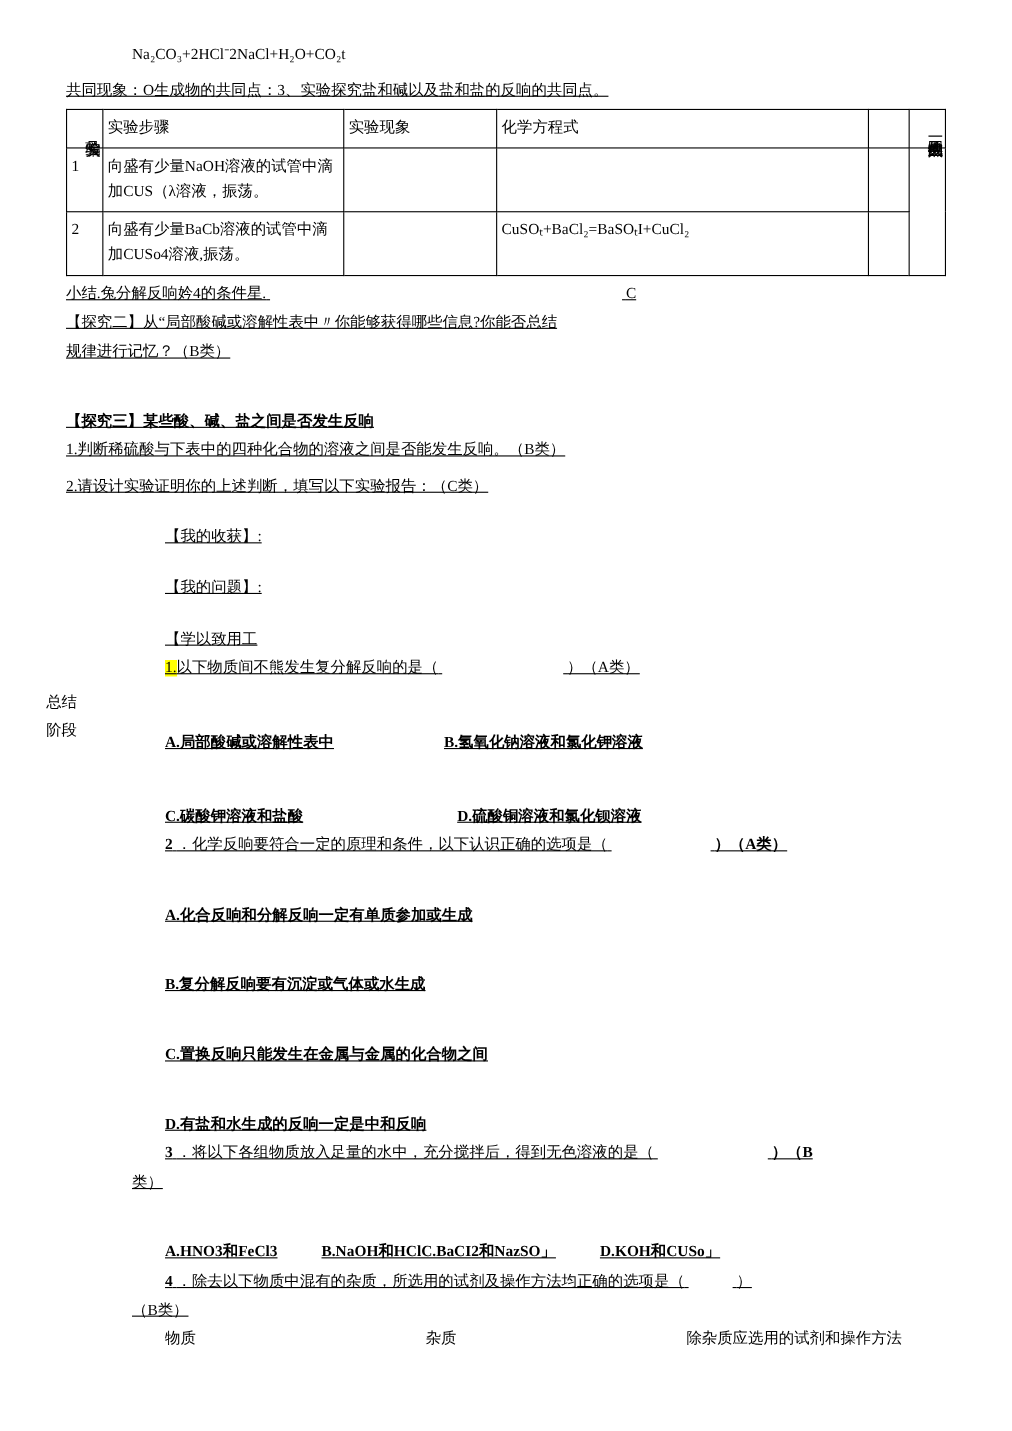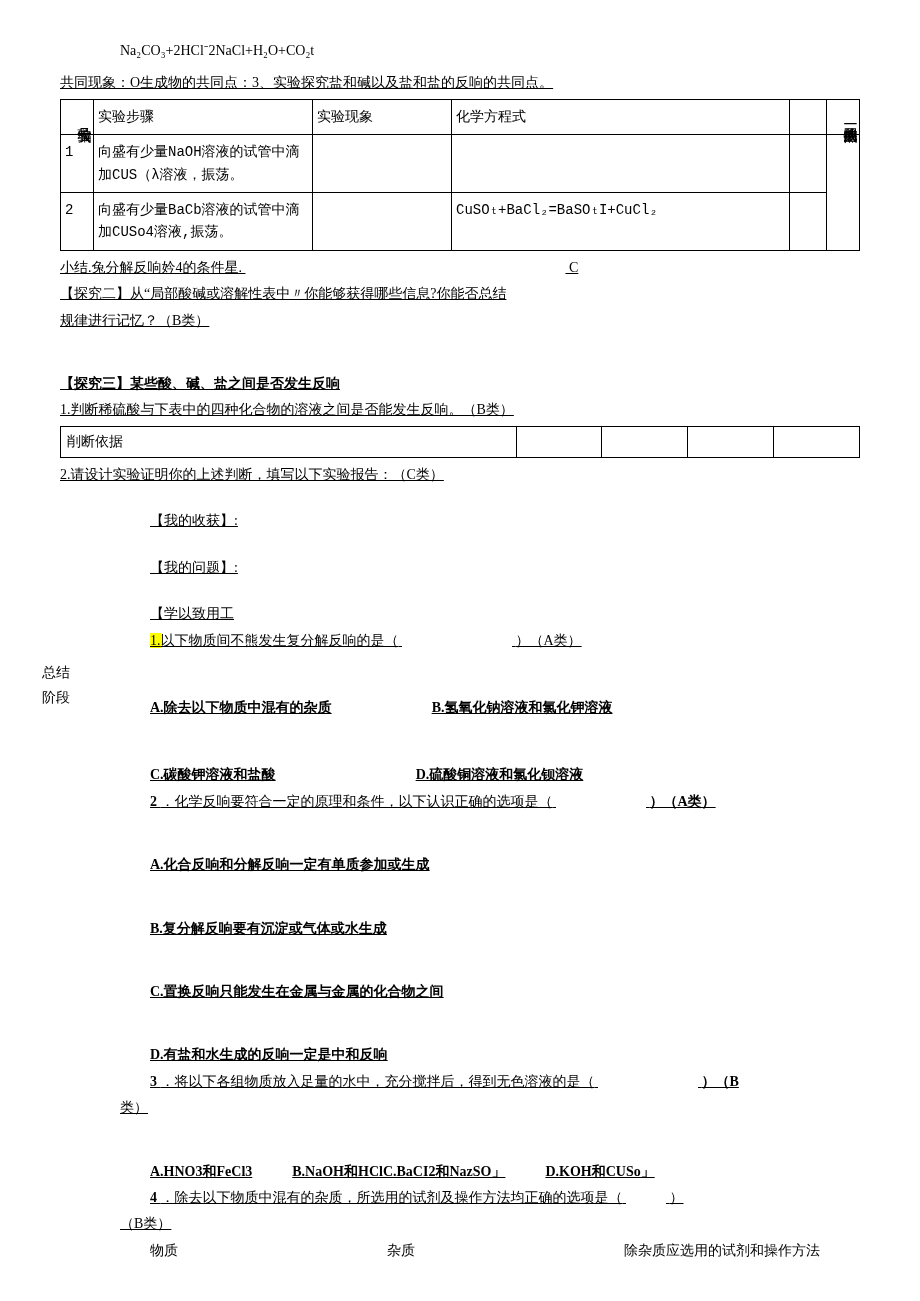--- a/index.html
+++ b/index.html
@@ -8,21 +8,21 @@
     color: #000;
     background: #fff;
     margin: 0;
     padding: 40px 60px;
     width: 920px;
     box-sizing: border-box;
     line-height: 1.6;
   }
   .formula { margin-left: 60px; margin-bottom: 10px; }
   .line { margin: 4px 0; text-decoration: underline; }
-  table { border-collapse: collapse; margin: 4px 0 6px 0; width: 100%; font-family: Liberation Mono, monospace; }
+  table { border-collapse: collapse; margin: 4px 0 6px 0; width: 100%; }
   td, th { border: 1px solid #000; padding: 6px 4px; vertical-align: top; font-weight: normal; text-align: left; }
   .u { text-decoration: underline; }
   .narrow { width: 28px; }
   .vertical-cell { writing-mode: vertical-rl; text-orientation: upright; text-align: center; padding: 2px; line-height: 1.1; }
   .bold { font-weight: bold; margin-top: 41px; }
   .indent1 { margin-left: 90px; }
   .indent2 { margin-left: 60px; }
   .sidebar { float: left; width: 40px; margin-top: 30px; margin-left: -30px; text-align: right; line-height: 1.8; }
   .t2 td { padding: 4px 6px; }
   .hl { background: #ffff00; }
@@ -72,45 +72,38 @@
 </div>
 
 <div class="line">【探究二】从“局部酸碱或溶解性表中〃你能够获得哪些信息?你能否总结</div>
 <div class="line">规律进行记忆？（B类）</div>
 
 <div class="line bold">【探究三】某些酸、碱、盐之间是否发生反响</div>
 <div class="line">1.判断稀硫酸与下表中的四种化合物的溶液之间是否能发生反响。（B类）</div>
 
 <table class="t2">
   <tbody>
-  <tr>
-    <td>削断依据</td>
-    <td></td>
-        <td></td>
-        <td></td>
-        <td></td>
-  </tr>
 </tbody>
   </table>
 
 <div class="line" style="">2.请设计实验证明你的上述判断，填写以下实验报告：（C类）</div>
 
 <div class="line indent1" style="margin-top:24px">【我的收获】:</div>
 <div class="line indent1" style="margin-top:24px">【我的问题】:</div>
 <div class="line indent1" style="margin-top:24px">【学以致用工</div>
 
 <div class="sidebar">总结阶段</div>
 
 <div class="line indent1">
   <span class="hl">1.</span><span>以下物质间不熊发生复分解反响的是（</span>
   <span style="display:inline-block; width:110px;"></span>
   <span>）（A类）</span>
 </div>
 <div class="line indent1 opts">
-  <span class="opt bold">A.除去以下物质中混有的杂质</span>
+  <span class="opt bold">A.局部酸碱或溶解性表中</span>
   <span class="opt bold" style="margin-left:60px">B.氢氧化钠溶液和氯化钾溶液</span>
 </div>
 <div class="line indent1 opts">
   <span class="opt bold">C.碳酸钾溶液和盐酸</span>
   <span class="opt bold" style="margin-left:100px">D.硫酸铜溶液和氯化钡溶液</span>
 </div>
 
 <div class="line indent1">
   <span class="bold">2</span>
   <span>．化学反响要符合一定的原理和条件，以下认识正确的选项是（</span>

